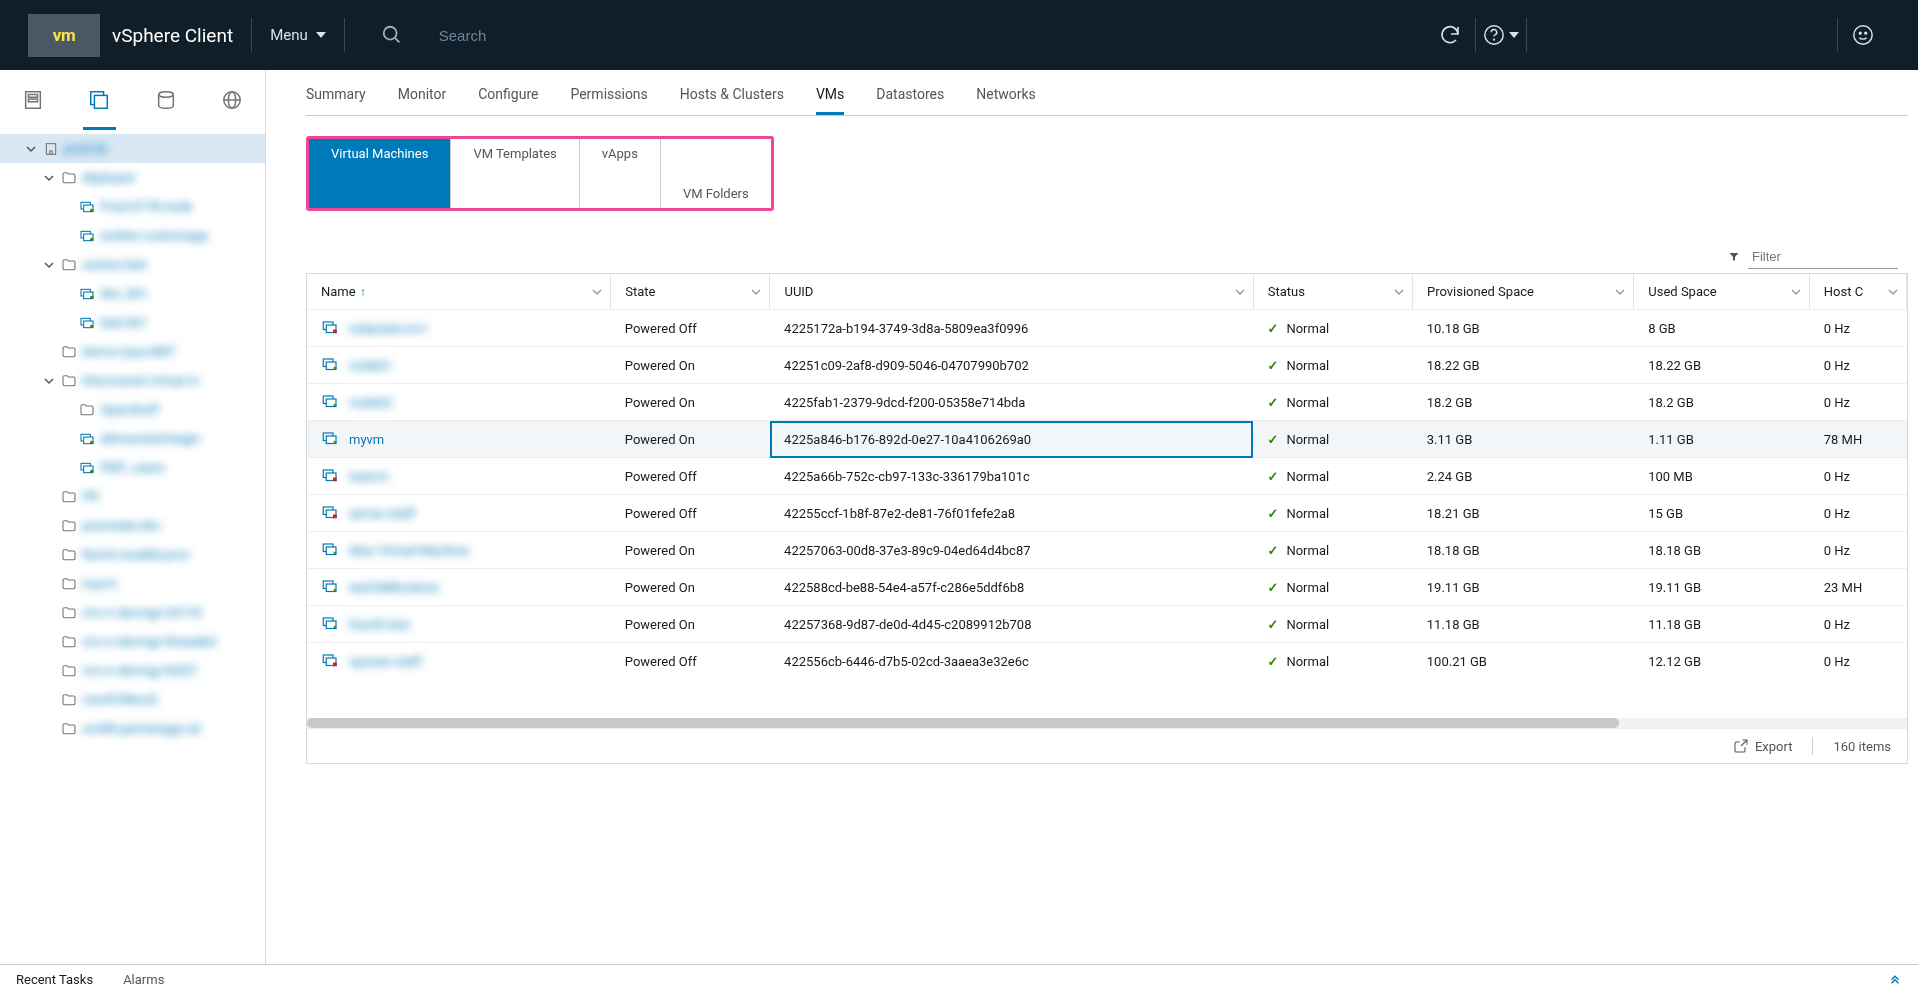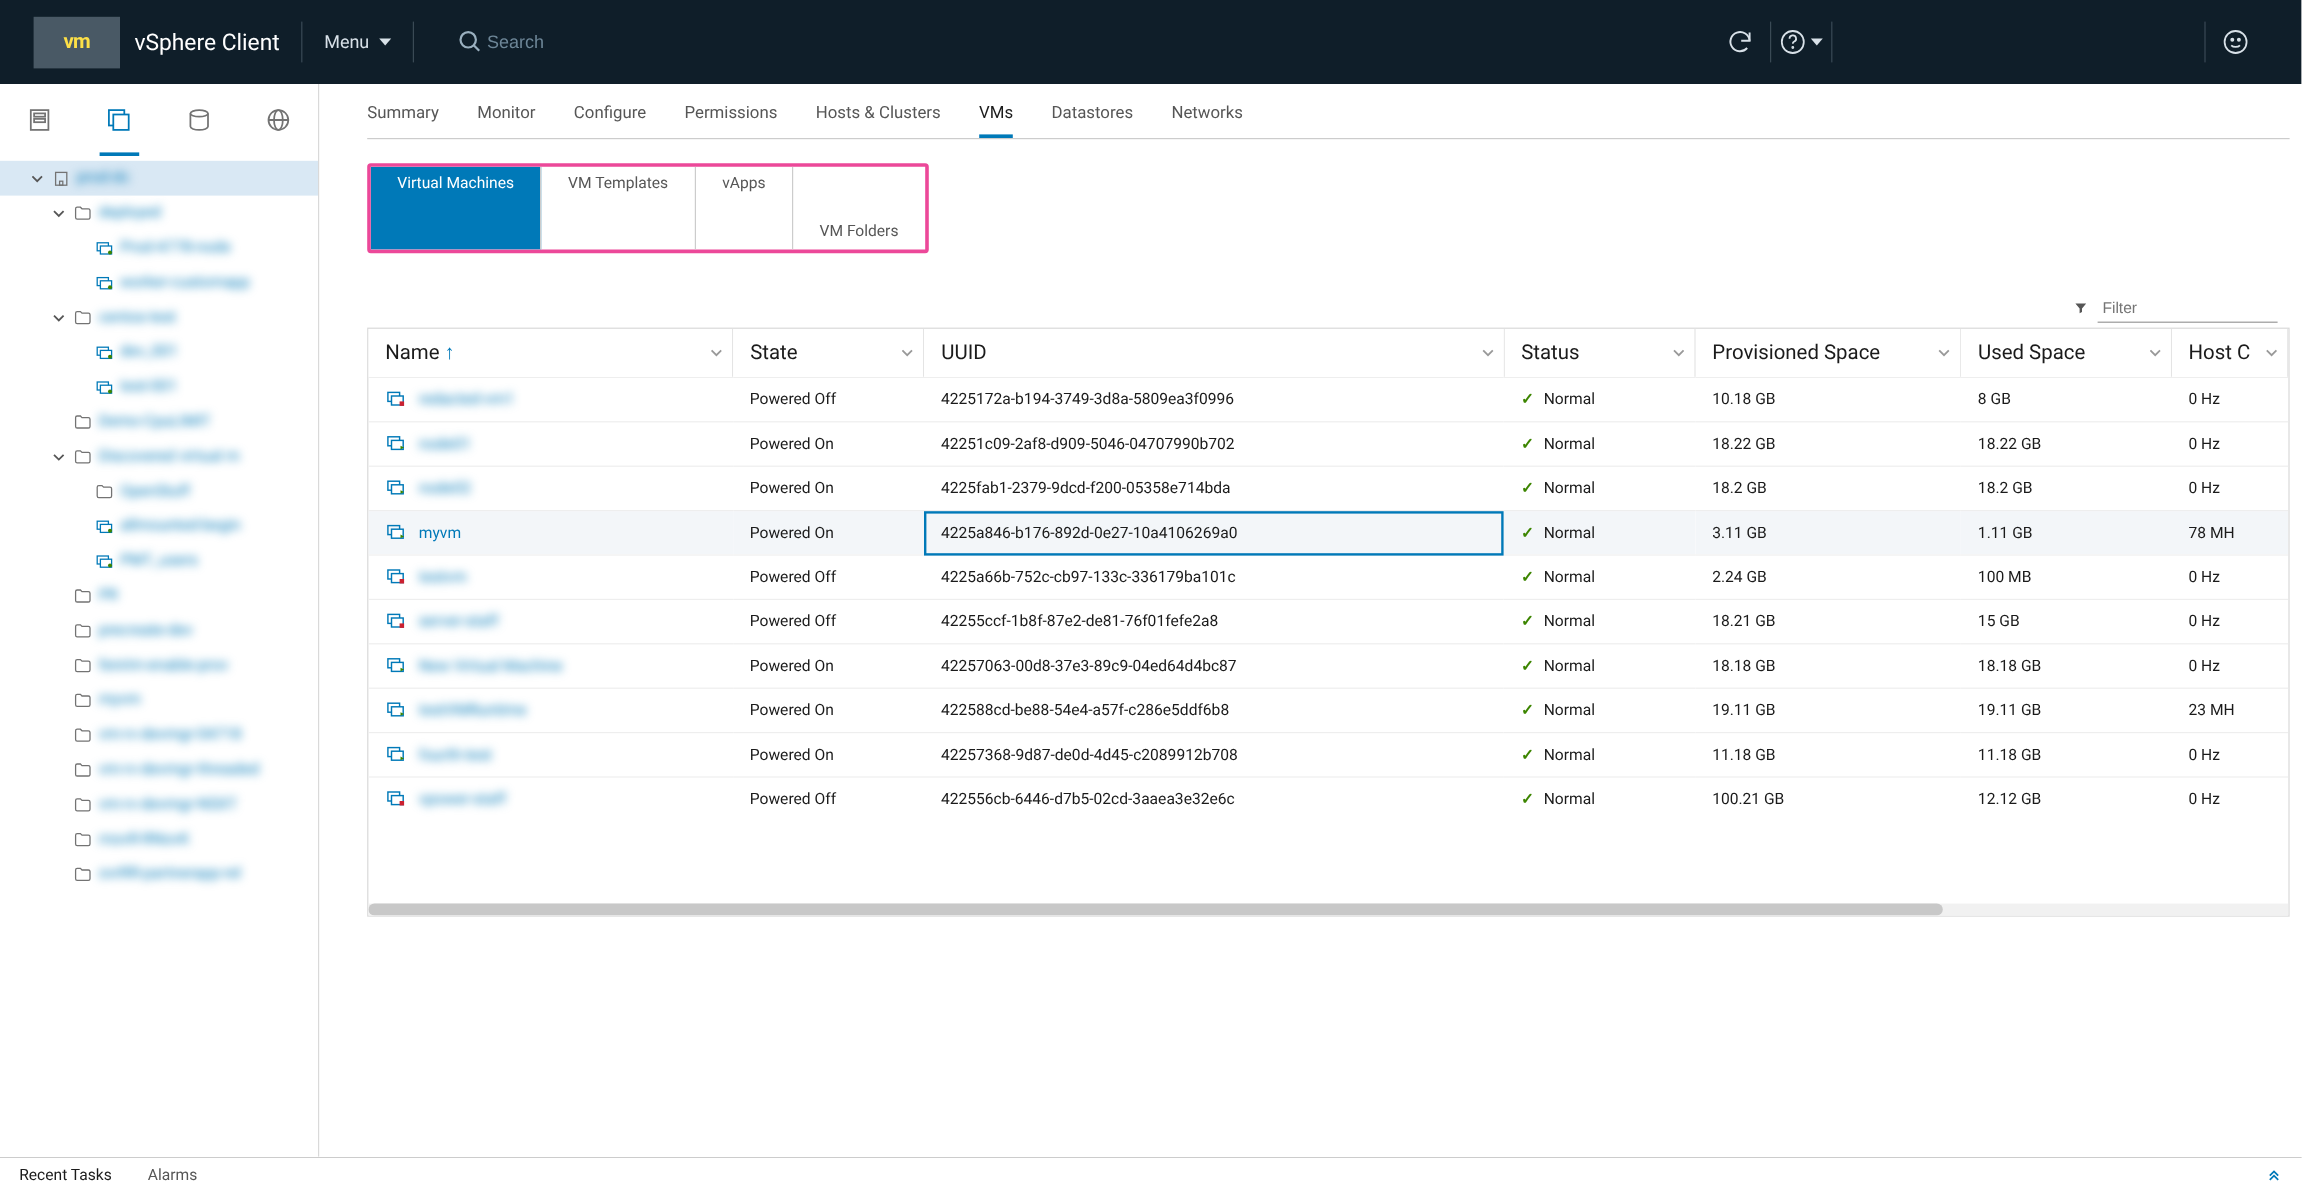--- a/index.html
+++ b/index.html
@@ -3,21 +3,21 @@
 <meta charset="utf-8">
 <style>
 * { box-sizing: border-box; margin: 0; padding: 0; }
 body { font-family: -apple-system, BlinkMacSystemFont, "Segoe UI", Roboto, Helvetica, Arial, sans-serif; font-size: 13px; color: #1b1b1b; background: #fff; overflow: hidden; }
 .topbar { background: #0f1e29; height: 70px; display: flex; align-items: center; color: #fff; }
 .logo-box { width: 72px; height: 43px; background: #495965; margin-left: 28px; display: flex; align-items: center; justify-content: center; font-weight: bold; font-size: 17px; letter-spacing: -0.5px; color: #fde047; }
 .app-title { font-size: 19px; margin-left: 12px; font-weight: 400; }
 .divider { width: 1px; height: 34px; background: #3a4a55; margin: 0 18px; }
 .menu-item { display: flex; align-items: center; gap: 8px; cursor: pointer; color: #d8e1e8; font-size: 15px; }
 .chevron-down { width: 0; height: 0; border-left: 5px solid transparent; border-right: 5px solid transparent; border-top: 6px solid #d8e1e8; }
-.search-area { display: flex; align-items: center; gap: 3px; margin-left: 18px; flex: 1; }
+.search-area { display: flex; align-items: center; gap: 36px; margin-left: 18px; flex: 1; }
 .search-icon-svg { width: 22px; height: 22px; }
 .search-input { background: transparent; border: none; color: #b5c8d5; font-size: 15px; outline: none; width: 300px; }
 .search-input::placeholder { color: #6d8697; }
 .topbar-right { display: flex; align-items: center; margin-right: 30px; gap: 0; }
 .tb-icon { width: 50px; display: flex; align-items: center; justify-content: center; position: relative; }
 .tb-sep { width: 1px; height: 34px; background: #3a4a55; }
 
 .main { display: flex; height: calc(100vh - 70px - 30px); }
 .sidebar { width: 266px; border-right: 1px solid #d9d9d9; display: flex; flex-direction: column; }
 .sidebar-tabs { display: flex; height: 60px; }
@@ -49,21 +49,21 @@
 .subtabs { display: flex; border: 3px solid #ec4899; border-radius: 3px; overflow: hidden; }
 .subtab { padding: 7px 22px; font-size: 13px; color: #565656; cursor: pointer; border-right: 1px solid #ccc; }
 .subtab:last-child { border-right: none; margin-top: 40px; }
 .subtab.active { background: #0079b8; color: #fff; }
 
 .filter-area { display: flex; align-items: center; gap: 8px; margin-top: 34px; align-self: flex-end; margin-right: 10px;}
 .filter-input { border: none; border-bottom: 1px solid #999; font-size: 13px; padding: 4px 4px; width: 150px; outline: none; }
 
 .table-wrap { margin-top: 4px; border: 1px solid #d9d9d9; flex: 1; overflow: hidden; display: flex; flex-direction: column; }
 .grid { width: 100%; border-collapse: collapse; table-layout: fixed; }
-.grid th { text-align: left; font-weight: 400; font-size: 17px; padding: 10px 14px; border-right: 1px solid #e4e4e4; background: #fff; position: relative; }
+.grid th { text-align: left; font-weight: 400; font-size: 13px; padding: 10px 14px; border-right: 1px solid #e4e4e4; background: #fff; position: relative; }
 .grid th .sort-arrow { color: #0079b8; margin-left: 4px; }
 .grid th .col-chev { position: absolute; right: 8px; top: 50%; transform: translateY(-50%); }
 .grid td { padding: 9px 14px; border-top: 1px solid #eee; font-size: 13px; white-space: nowrap; overflow: hidden; text-overflow: ellipsis; }
 .grid tbody tr.selected td { background: #f3f6f9; }
 .grid tbody tr.selected td.uuid-cell { outline: 2px solid #0079b8; outline-offset: -2px; }
 .name-cell { display: flex; align-items: center; gap: 10px; }
 .vm-icon-svg { width: 18px; height: 18px; flex-shrink: 0;}
 .vm-name { color: #0079b8; filter: blur(4px); cursor: pointer; }
 .vm-name.noblur { filter: none; }
 .status-cell { display: flex; align-items: center; gap: 8px; }
@@ -694,20 +694,32 @@
                 <td>100.21 GB</td>
                 <td>12.12 GB</td>
                 <td>0 Hz</td>
               </tr>
             </tbody>
         </table>
       </div>
       <div class="hscroll-track">
           <div class="hscroll-thumb"></div>
         </div>
+      <div class="table-footer">
+        <div class="export-link">
+          <svg width="16" height="16" viewBox="0 0 24 24" fill="none" stroke="#565656" stroke-width="1.6">
+              <path d="M14 3h7v7"></path>
+              <path d="M21 3l-9 9"></path>
+              <path d="M18 14v5a2 2 0 0 1-2 2H5a2 2 0 0 1-2-2V8a2 2 0 0 1 2-2h5"></path>
+            </svg>
+          <span>Export</span>
+        </div>
+        <div class="footer-divider"></div>
+        <span>160 items</span>
+      </div>
     </div>
     <div class="blank-space"></div>
   </div>
 </div>
 
 <div class="bottom-bar">
   <span class="bottom-item active">Recent Tasks</span>
   <span class="bottom-item">Alarms</span>
   <span class="expand-up">
     <svg width="14" height="14" viewBox="0 0 24 24" fill="none" stroke="#0079b8" stroke-width="2.5">

